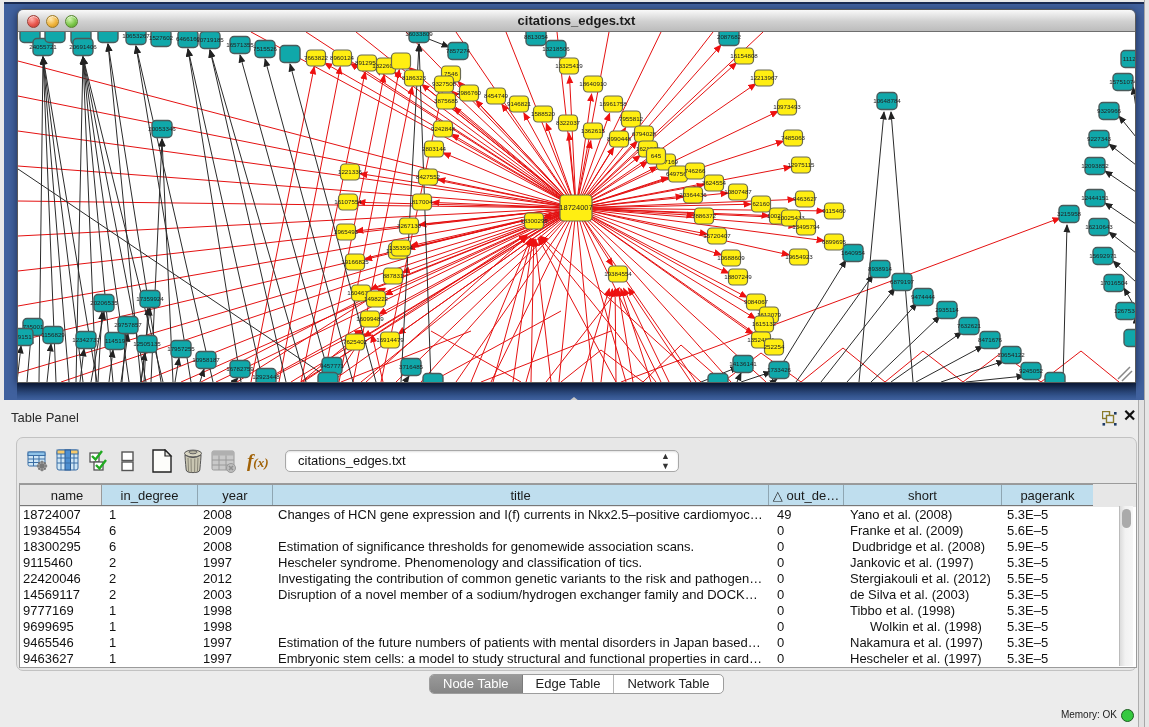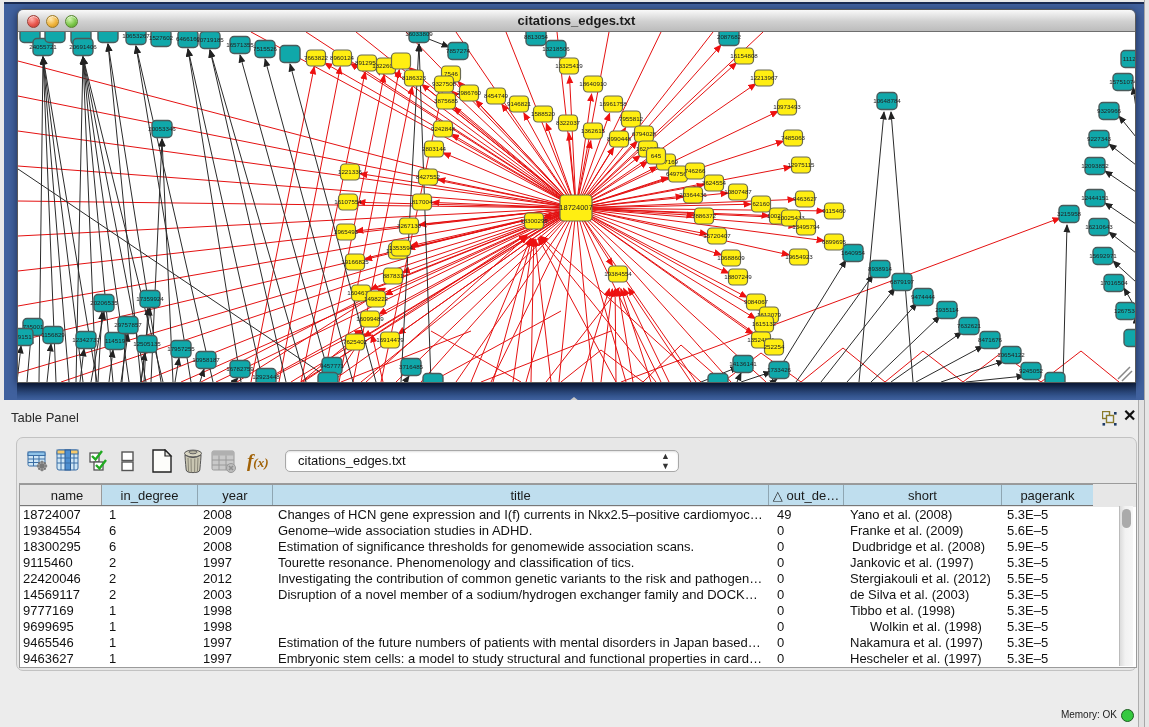--- a/index.html
+++ b/index.html
@@ -657,39 +657,38 @@
           <span style="left:183px">2008</span>
 <span class="ttl" style="left:258px">Changes of HCN gene expression and I(f) currents in Nkx2.5–positive cardiomyocytes</span>
           <span style="left:757px">49</span>
           <span style="left:830px">Yano et al. (2008)</span>
 <span style="left:987px">5.3E–5</span>
         </div>
 <div class="trow" style="top:16px">
 <span style="left:3px">19384554</span>
           <span style="left:89px">6</span>
           <span style="left:183px">2009</span>
-<span class="ttl" style="left:258px">Genome–wide association studies in ADHD.</span>
           <span style="left:757px">0</span>
           <span style="left:830px">Franke et al. (2009)</span>
 <span style="left:987px">5.6E–5</span>
         </div>
 <div class="trow" style="top:32px">
 <span style="left:3px">18300295</span>
           <span style="left:89px">6</span>
           <span style="left:183px">2008</span>
 <span class="ttl" style="left:258px">Estimation of significance thresholds for genomewide association scans.</span>
           <span style="left:757px">0</span>
           <span style="left:832px">Dudbridge et al. (2008)</span>
 <span style="left:987px">5.9E–5</span>
         </div>
 <div class="trow" style="top:48px">
 <span style="left:3px">9115460</span>
           <span style="left:89px">2</span>
           <span style="left:183px">1997</span>
-<span class="ttl" style="left:258px">Tourette resonance. Phenomenology and classification of tics.</span>
+<span class="ttl" style="left:258px">Hescheler syndrome. Phenomenology and classification of tics.</span>
           <span style="left:757px">0</span>
           <span style="left:830px">Jankovic et al. (1997)</span>
 <span style="left:987px">5.3E–5</span>
         </div>
 <div class="trow" style="top:64px">
 <span style="left:3px">22420046</span>
           <span style="left:89px">2</span>
           <span style="left:183px">2012</span>
 <span class="ttl" style="left:258px">Investigating the contribution of common genetic variants to the risk and pathogenesis of ADHD</span>
           <span style="left:757px">0</span>
@@ -735,18 +734,23 @@
           <span style="left:89px">1</span>
           <span style="left:183px">1997</span>
 <span class="ttl" style="left:258px">Embryonic stem cells: a model to study structural and functional properties in cardiomyocytes</span>
           <span style="left:757px">0</span>
           <span style="left:830px">Hescheler et al. (1997)</span>
 <span style="left:987px">5.3E–5</span>
         </div>
  </div>
  <div id="vsb">
         <div id="vsbt"></div>
+      </div>
+ <div id="tabs">
+        <div class="tab sel">Node Table</div>
+        <div class="tab">Edge Table</div>
+        <div class="tab">Network Table</div>
       </div>
  <div id="mem">Memory: OK</div>
  <div id="memdot"></div>
  <div id="redge"></div>
 </div>
 <div id="redge2"></div>
 </div>
 </body></html>

